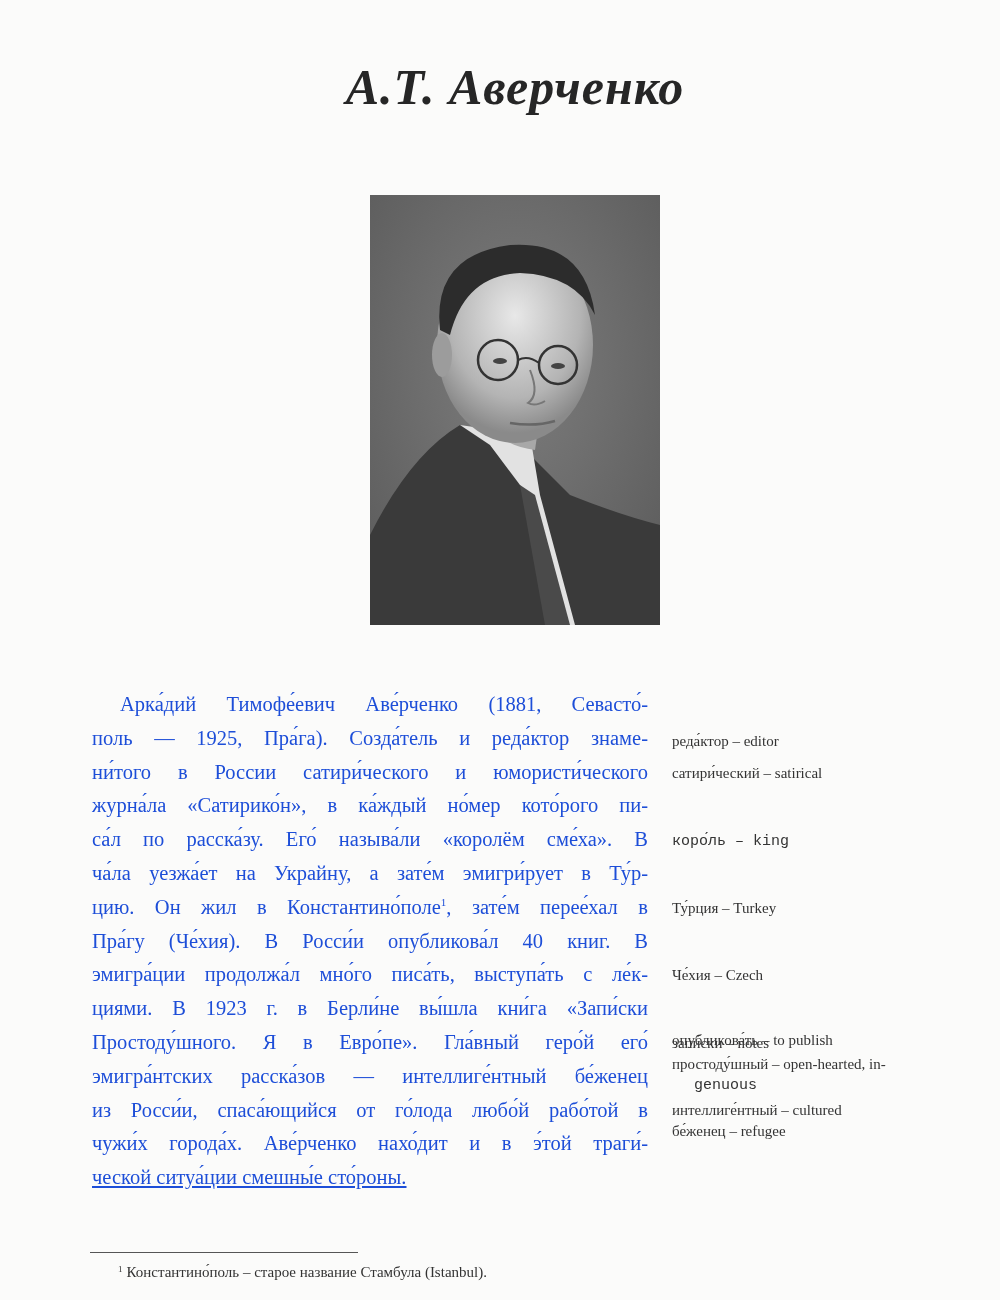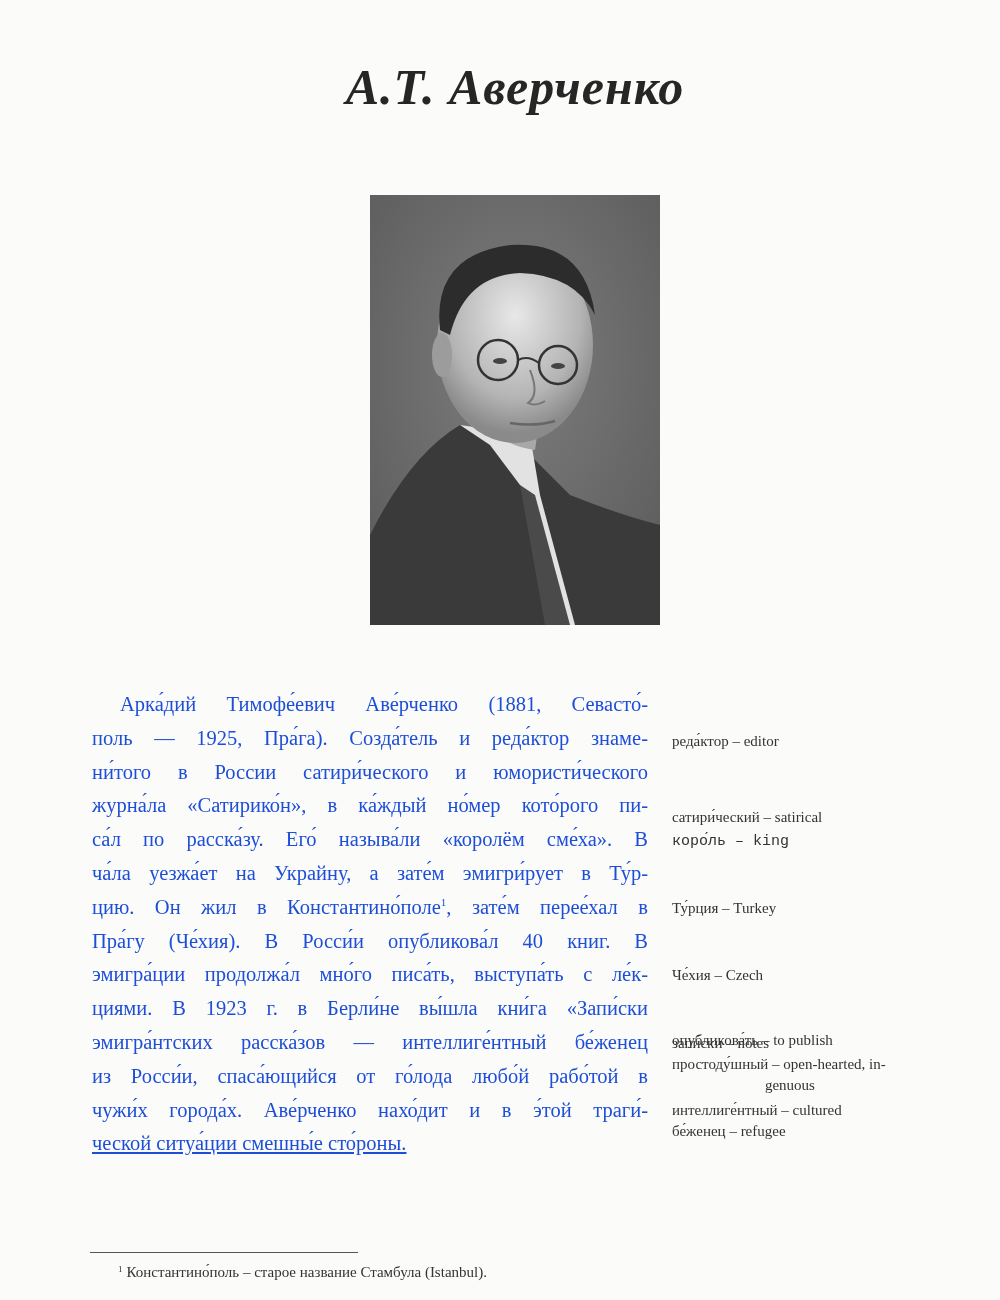--- a/index.html
+++ b/index.html
@@ -25,23 +25,22 @@
       font-size: 20.5px; line-height: 33.8px; color: #1d4ed8;
       text-align: justify; text-align-last: left;
     }
     .body-text .line { display: block; white-space: nowrap; text-align-last: justify; }
     .body-text .line.first { padding-left: 28px; }
     .body-text .line.last { text-align-last: left; text-decoration: underline; }
     .body-text sup { font-size: 11px; vertical-align: 8px; line-height: 0; }
     .gloss {
       position: absolute; left: 672px; font-size: 15px; line-height: 21px; color: #333;
       white-space: nowrap;
-      text-align: center;
     }
-    .gloss .indent { padding-left: 22px; display: block; }
+    .gloss .indent { padding-left: 22px; display: block; font-family: Liberation Mono, monospace; }
     .footnote-rule {
       position: absolute; left: 90px; top: 1252px; width: 268px; height: 1px; background: #555;
     }
     .footnote {
       position: absolute; left: 118px; top: 1264px; font-size: 15px; color: #333; white-space: nowrap;
     }
     .footnote sup { font-size: 9px; vertical-align: 5px; margin-right: 4px; }
   </style>
 </head>
 <body>
@@ -94,28 +93,29 @@
   <span class="line first">Арка́дий Тимофе́евич Аве́рченко (1881, Севасто́-</span>
   <span class="line">поль — 1925, Пра́га). Созда́тель и реда́ктор знаме-</span>
   <span class="line">ни́того в России сатири́ческого и юмористи́ческого</span>
   <span class="line">журна́ла «Сатирико́н», в ка́ждый но́мер кото́рого пи-</span>
   <span class="line">са́л по расска́зу. Его́ называ́ли «королём сме́ха». В</span>
   <span class="line">ча́ла уезжа́ет на Украйну, а зате́м эмигри́рует в Ту́р-</span>
   <span class="line"><span>цию. Он жил в Константино́поле</span><sup>1</sup><span>, зате́м перее́хал в</span></span>
   <span class="line">Пра́гу (Че́хия). В Росси́и опубликова́л 40 книг. В</span>
   <span class="line">эмигра́ции продолжа́л мно́го писа́ть, выступа́ть с ле́к-</span>
   <span class="line">циями. В 1923 г. в Берли́не вы́шла кни́га «Запи́ски</span>
+  <span class="line">Простоду́шного. Я в Евро́пе». Гла́вный геро́й его́</span>
   <span class="line">эмигра́нтских расска́зов — интеллиге́нтный бе́женец</span>
   <span class="line">из Росси́и, спаса́ющийся от го́лода любо́й рабо́той в</span>
   <span class="line">чужи́х города́х. Аве́рченко нахо́дит и в э́той траги́-</span>
   <span class="line last">ческой ситуа́ции смешны́е сто́роны.</span>
 </div>
 
 <div class="gloss" style="top:731px;">реда́ктор – editor</div>
-<div class="gloss" style="top:763px;margin-top:44px;">сатири́ческий – satirical</div>
+<div class="gloss" style="top:763px;">сатири́ческий – satirical</div>
 <div class="gloss" style="top:831px;font-family:Liberation Mono, monospace;">коро́ль – king</div>
 <div class="gloss" style="top:898px;">Ту́рция – Turkey</div>
 <div class="gloss" style="top:965px;">Че́хия – Czech</div>
 <div class="gloss" style="top:986px;margin-top:44px;">опубликова́ть – to publish</div>
 <div class="gloss" style="top:1033px;">запи́ски – notes</div>
 <div class="gloss" style="top:1054px;">
   <span>простоду́шный – open-hearted, in-</span>
   <span class="indent">genuous</span>
 </div>
 <div class="gloss" style="top:1100px;">интеллиге́нтный – cultured</div>

